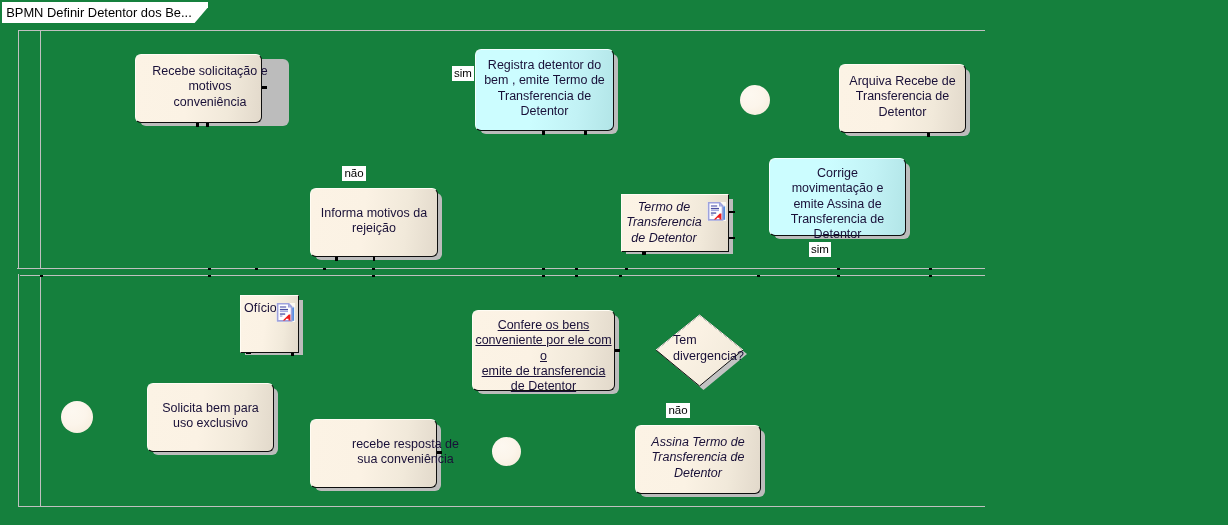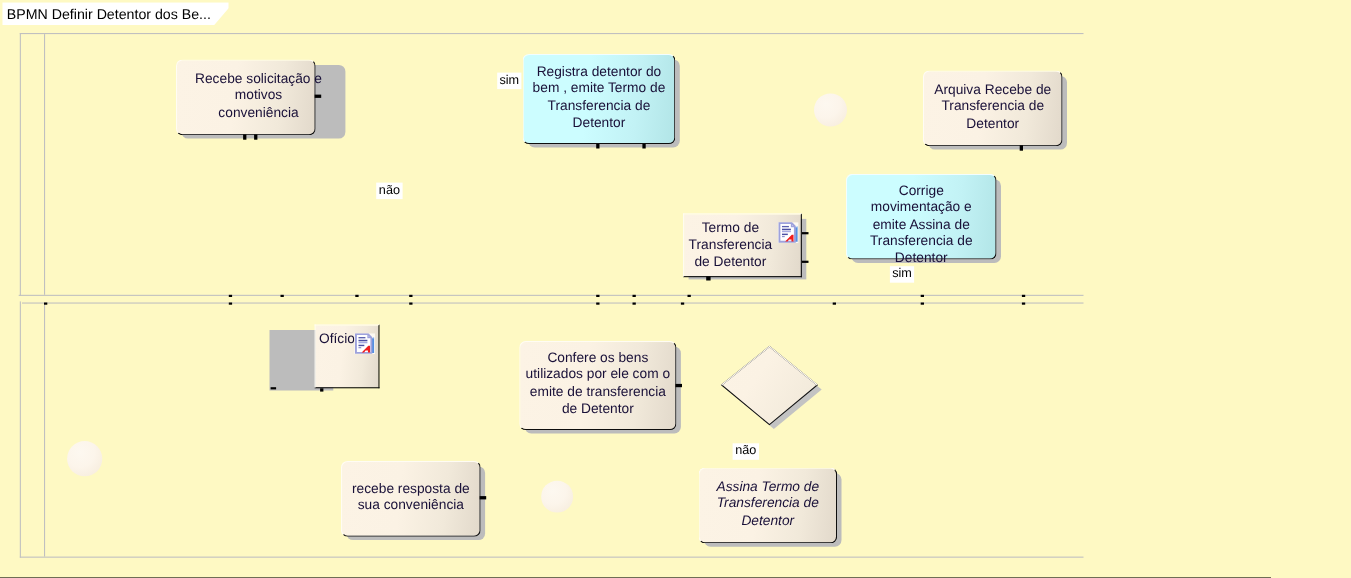--- a/index.html
+++ b/index.html
@@ -1,19 +1,19 @@
 <!DOCTYPE html>
 <html><head>
 <meta charset="utf-8">
 <style>
   html,body{margin:0;padding:0;background:#000;}
   body{width:1228px;height:525px;overflow:hidden;
        font-family:"Liberation Sans",sans-serif;
        -webkit-font-smoothing:auto;}
-  #canvas{position:relative;width:1228px;height:525px;background:#fef9c3;overflow:hidden;}
+  #canvas{position:relative;width:1228px;height:525px;background:#15803d;overflow:hidden;}
   .abs{position:absolute;}
 
   
   #title-tab{left:2px;top:2px;width:206px;height:21px;background:#ffffff;
      clip-path:polygon(0 0,100% 0,100% 25%,93.5% 100%,0 100%);}
   #title-tab .t{position:absolute;left:4.2px;top:2.8px;font-size:12.9px;color:#000;white-space:nowrap;}
 
   
   .pool-line{background:#c0c0c0;}
   .gapmask{background:#000;}
@@ -82,21 +82,21 @@
     <div class="abs gapmask" style="left:372px;top:275px;width:3px;height:2px;"></div>
     <div class="abs gapmask" style="left:542px;top:275px;width:3px;height:2px;"></div>
     <div class="abs gapmask" style="left:575px;top:275px;width:3px;height:2px;"></div>
     <div class="abs gapmask" style="left:619px;top:275px;width:3px;height:2px;"></div>
     <div class="abs gapmask" style="left:757px;top:275px;width:3px;height:2px;"></div>
     <div class="abs gapmask" style="left:837px;top:275px;width:3px;height:2px;"></div>
     <div class="abs gapmask" style="left:929px;top:275px;width:3px;height:2px;"></div>
     <div class="abs gapmask" style="left:40px;top:275px;width:3px;height:2px;"></div>
   </div>
 
-  <div class="abs shp" style="left:160px;top:54px;width:150px;height:69px;border-radius:29px;">
+  <div class="abs shp" style="left:135px;top:54px;width:150px;height:69px;border-radius:29px;">
     <div class="sh" style="left:5px;top:5px;right:-4px;bottom:-3px;"></div>
     <div class="abs gapmask" style="left:61px;top:68px;width:3px;height:5px;"></div>
     <div class="abs gapmask" style="left:71px;top:68px;width:3px;height:5px;"></div>
     <div class="abs gapmask" style="left:125px;top:32px;width:7px;height:3px;"></div>
     <div class="task beige abs" style="left:0;top:0;width:127px;height:69px;"></div>
     <div class="tx" style="top:10px;">
         <div>Recebe solicitação e</div>
         <div>motivos</div>
         <div>conveniência</div>
       </div>
@@ -119,67 +119,85 @@
     <div class="sh" style="left:5px;top:5px;right:-4px;bottom:-3px;"></div>
     <div class="abs gapmask" style="left:88px;top:67px;width:3px;height:6px;"></div>
     <div class="task beige abs" style="left:0;top:0;width:127px;height:69px;"></div>
     <div class="tx" style="top:10px;">
         <div>Arquiva Recebe de</div>
         <div>Transferencia de</div>
         <div>Detentor</div>
       </div>
   </div>
 
+  <div class="abs shp" style="left:310px;top:188px;width:128px;height:69px;">
+    <div class="sh" style="left:5px;top:5px;right:-4px;bottom:-3px;"></div>
+    <div class="abs gapmask" style="left:25px;top:69px;width:3px;height:4px;"></div>
+    <div class="abs gapmask" style="left:63px;top:69px;width:2px;height:4px;"></div>
+    <div class="task beige abs" style="left:0;top:0;width:128px;height:69px;"></div>
+    <div class="tx" style="top:18px;">
+        <div>Informa motivos da</div>
+        <div>rejeição</div>
+      </div>
+  </div>
 
   <div class="abs shp" style="left:769px;top:158px;width:137px;height:78px;">
     <div class="sh" style="left:5px;top:5px;right:-4px;bottom:-3px;"></div>
     <div class="task blue abs" style="left:0;top:0;width:137px;height:78px;"></div>
     <div class="tx" style="top:8px;">
         <div>Corrige</div>
         <div>movimentação e</div>
         <div>emite Assina de</div>
         <div>Transferencia de</div>
         <div>Detentor</div>
       </div>
   </div>
 
+  <div class="abs shp" style="left:147px;top:383px;width:127px;height:69px;">
+    <div class="sh" style="left:5px;top:5px;right:-4px;bottom:-3px;"></div>
+    <div class="task beige abs" style="left:0;top:0;width:127px;height:69px;"></div>
+    <div class="tx" style="top:18px;">
+        <div>Solicita bem para</div>
+        <div>uso exclusivo</div>
+      </div>
+  </div>
 
   <div class="abs shp" style="left:310px;top:419px;width:127px;height:69px;">
     <div class="sh" style="left:5px;top:5px;right:-4px;bottom:-3px;"></div>
     <div class="abs gapmask" style="left:125px;top:32px;width:7px;height:3px;"></div>
     <div class="task beige abs" style="left:0;top:0;width:127px;height:69px;"></div>
-    <div class="tx" style="top:18px;">
+    <div class="tx" style="top:18px;padding-left:32px;">
         <div>recebe resposta de</div>
         <div>sua conveniência</div>
       </div>
   </div>
 
   <div class="abs shp" style="left:472px;top:310px;width:143px;height:81px;">
     <div class="sh" style="left:5px;top:5px;right:-4px;bottom:-3px;"></div>
     <div class="abs gapmask" style="left:141px;top:39px;width:7px;height:3px;"></div>
     <div class="task beige abs" style="left:0;top:0;width:143px;height:81px;"></div>
-    <div class="tx" style="top:8px;">
+    <div class="tx" style="top:8px;text-decoration:underline;">
         <div>Confere os bens</div>
-        <div>utilizados por ele com o</div>
+        <div>conveniente por ele com o</div>
         <div>emite de transferencia</div>
         <div>de Detentor</div>
       </div>
   </div>
 
   <div class="abs shp" style="left:635px;top:425px;width:126px;height:69px;">
     <div class="sh" style="left:5px;top:5px;right:-4px;bottom:-3px;"></div>
     <div class="task beige abs" style="left:0;top:0;width:126px;height:69px;"></div>
     <div class="tx" style="top:10px;font-style:italic;">
         <div>Assina Termo de</div>
         <div>Transferencia de</div>
         <div>Detentor</div>
       </div>
   </div>
 
-  <div class="abs shp" style="left:621px;top:194px;width:108px;height:58px;">
+  <div class="abs shp" style="left:621px;top:194px;width:108px;height:58px;font-style:italic;">
     <div class="sh" style="left:5px;top:5px;right:-4px;bottom:-2px;border-radius:0;"></div>
     <div class="abs gapmask" style="left:108px;top:17px;width:6px;height:2px;"></div>
     <div class="abs gapmask" style="left:108px;top:43px;width:6px;height:2px;"></div>
     <div class="abs gapmask" style="left:21px;top:55px;width:4px;height:6px;"></div>
     <div class="sq abs" style="left:0;top:0;width:108px;height:58px;">
       <div class="tx" style="left:0;top:5px;width:84px;text-align:center;">
         <div>Termo de</div>
         <div>Transferencia</div>
         <div>de Detentor</div>
       </div>
@@ -196,21 +214,21 @@
         <rect x="3.9" y="12.5" width="2.5" height="1.1" fill="#8e92cd"></rect>
         <path d="M12.8 11.4 L14.4 11.4 L14.4 17.5 L12.5 17.5 L12.5 15.7 L10.3 15.7 L9.0 17.5 L6.8 17.5 Z" fill="#f01c1c"></path>
       </svg></span>
     </div>
   </div>
 
   <div class="abs shp" style="left:240px;top:295px;width:59px;height:58px;">
     <div class="sh" style="left:5px;top:5px;right:-4px;bottom:-2px;border-radius:0;"></div>
     <div class="abs gapmask" style="left:6px;top:57px;width:5px;height:2px;"></div>
     <div class="abs gapmask" style="left:51px;top:58px;width:3px;height:3px;"></div>
-    <div class="sq abs" style="left:0;top:0;width:59px;height:58px;margin-left:46px;">
+    <div class="sq abs" style="left:0;top:0;width:59px;height:58px;">
       <div class="tx" style="left:3px;top:5px;width:46px;text-align:left;">Ofício</div>
       <span class="abs" style="left:35px;top:7px;"><svg class="doc-svg" width="19" height="19" viewBox="0 0 19 19">
         <rect x="0" y="0" width="19" height="19" fill="#fdf9f1"></rect>
         <path d="M13.3 3.9 L18.1 3.9 L18.1 17.8 L13.3 17.8 Z" fill="#558fe0"></path>
         <path d="M12.6 0.7 L18.1 4.5 L13.2 4.5 L13.2 3.6 Z" fill="#fcfdff"></path>
         <path d="M1.6 0.7 L12.6 0.7 L15.6 3.9 L15.6 17.8 L1.6 17.8 Z" fill="#ffffff" stroke="#9ea2dc" stroke-width="1.7" stroke-linejoin="miter"></path>
         <path d="M12.6 0.9 L12.6 3.9 L15.5 3.9" fill="none" stroke="#9ea2dc" stroke-width="1.3"></path>
         <rect x="3.9" y="3.4" width="6.3" height="1.2" fill="#5a5fae"></rect>
         <rect x="3.9" y="5.9" width="8.1" height="1.4" fill="#4b4fa2"></rect>
         <rect x="3.9" y="7.9" width="8.1" height="1.2" fill="#a8abe2"></rect>
@@ -228,20 +246,24 @@
       <polygon points="2,38 45.5,3 89,38 45.5,74" fill="url(#gw2)" stroke="#131313" stroke-width="1"></polygon>
       <polyline points="2,38 45.5,3 89,38" fill="none" stroke="#fffbf2" stroke-width="1"></polyline>
       <defs>
           <linearGradient id="gw2" x1="0" y1="0" x2="1" y2="0.55">
         <stop offset="0%" stop-color="#fcf3e5"></stop>
             <stop offset="45%" stop-color="#fbf2e4"></stop>
         <stop offset="100%" stop-color="#f2eadb"></stop>
           </linearGradient>
         </defs>
     </svg>
+    <div class="gwtext" style="left:19px;top:21px;width:120px;text-align:left;">
+      <div>Tem</div>
+      <div>divergencia?</div>
+    </div>
   </div>
 
   <div class="abs evt" style="left:740px;top:85px;width:30px;height:30px;"></div>
   <div class="abs evt" style="left:61px;top:401px;width:32px;height:32px;"></div>
   <div class="abs evt" style="left:492px;top:437px;width:29px;height:29px;"></div>
 
   <div class="abs lbl" style="left:452px;top:66px;width:22px;height:15px;">sim</div>
   <div class="abs lbl" style="left:342px;top:166px;width:24px;height:15px;">não</div>
   <div class="abs lbl" style="left:809px;top:242px;width:22px;height:15px;">sim</div>
   <div class="abs lbl" style="left:666px;top:403px;width:24px;height:15px;">não</div>

